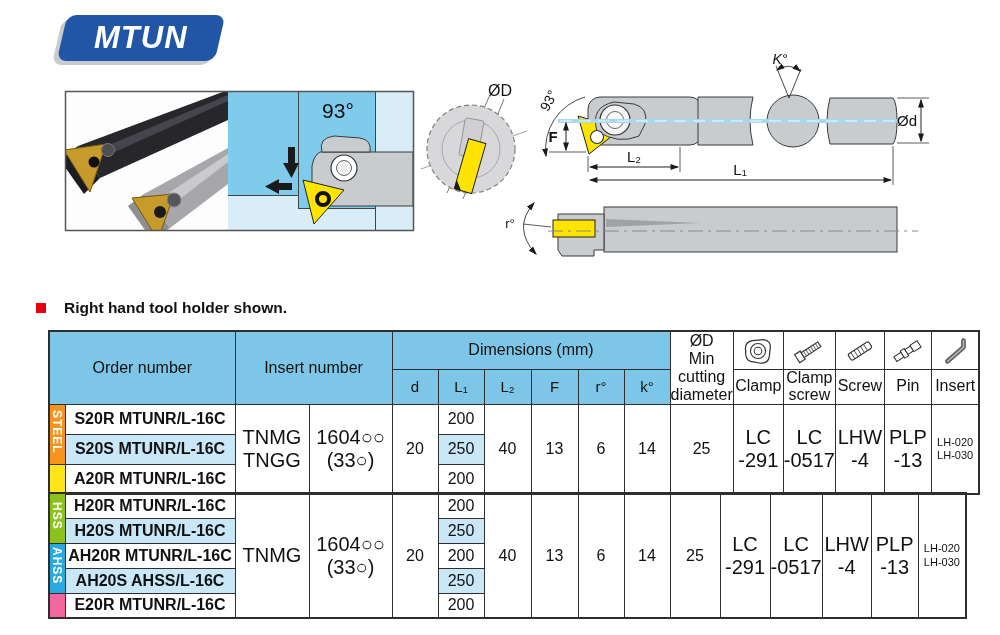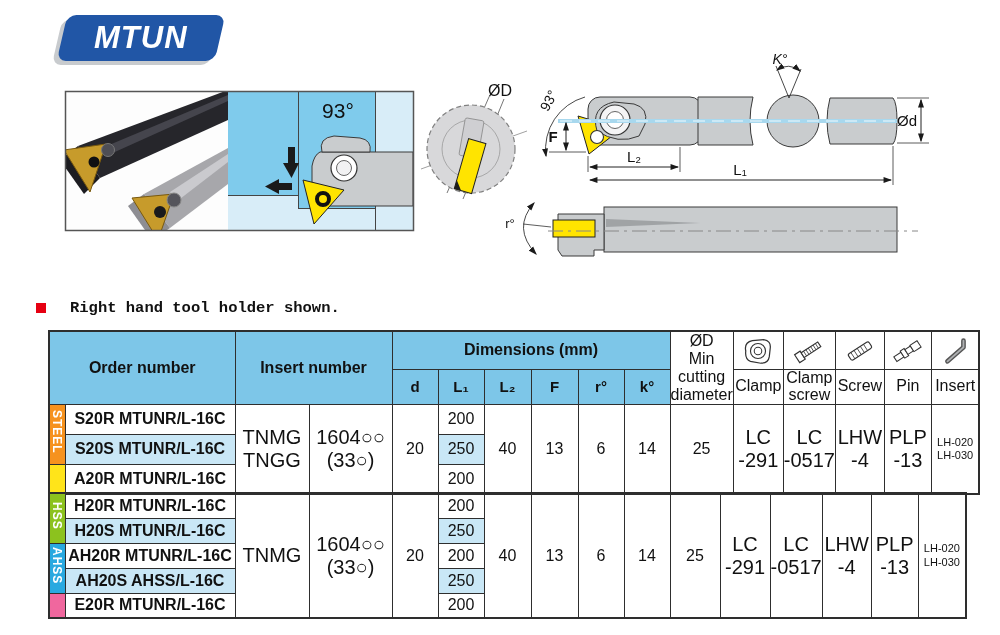--- a/index.html
+++ b/index.html
@@ -18,32 +18,32 @@
   #drawings text{fill:#111;}
   .t21{font-size:21px;}
   .t16{font-size:16px;}
   .t15{font-size:15px;}
   .t14{font-size:14px;}
   .t13{font-size:13px;}
   .bold{font-weight:bold;}
   .ital{font-style:italic;}
 
   
-  .note{position:absolute;left:36px;top:299px;display:flex;align-items:center;gap:24px;font-family:Liberation Mono, monospace;}
+  .note{position:absolute;left:36px;top:299px;display:flex;align-items:center;gap:18px;}
   .note .bullet{width:10px;height:10px;background:#E60012;}
   .note .txt{font-weight:bold;font-size:15.5px;color:#111;}
 
   
   .spec{position:absolute;left:48px;border-collapse:collapse;table-layout:fixed;
     border:2px solid #2e2e2e;}
   .t1{top:330px;}
   .t2{top:492px;}
   .spec td{border:1px solid #2e2e2e;text-align:center;vertical-align:middle;
     font-size:16px;color:#111;padding:0;overflow:hidden;}
-  .hb{background:#7DC6E8;font-weight:bold;}
+  .hb{background:#7DC6E8;font-weight:normal;}
   .hmain{font-size:17px;margin-top:44px;}
   .hdims{font-size:19px;}
   tr.sub .hb{font-size:15px;}
   .hw{background:#fff;}
   .od{font-size:11px;line-height:1.12;font-weight:normal;}
   .od span{display:block;}
   .ic svg{display:block;margin:2px auto 0;width:34px;height:32px;}
   .lab{font-size:13px;}
   .lab span{display:block;line-height:1.05;}
   .two span{display:block;line-height:1.15;font-size:20px;}

